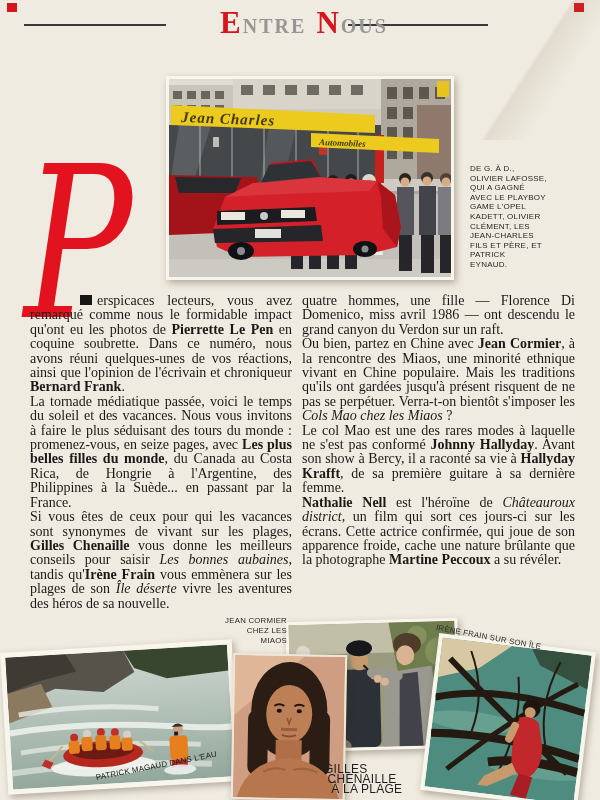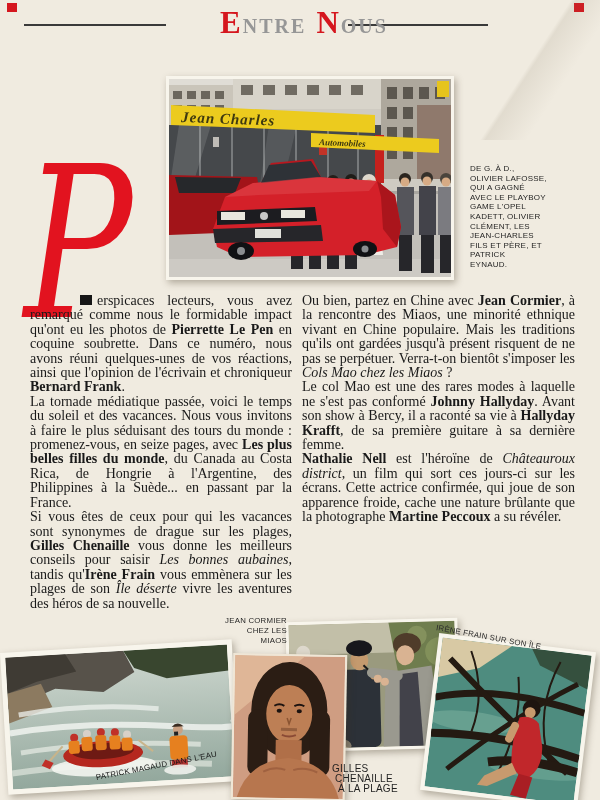--- a/index.html
+++ b/index.html
@@ -23,21 +23,21 @@
   #dropcap{left:24px;top:138px;font-size:212px;line-height:1;font-style:italic;color:#e2131f;
            transform:scaleX(.76);transform-origin:left top;font-family:"DejaVu Serif",serif;}
   .col{position:absolute;font-size:14px;line-height:14.4px;text-align:justify;color:#191919;}
   .col p{margin:0;}
   #col-left{left:30px;top:294px;width:262px;}
   #col-right{left:302px;top:294px;width:273px;}
   #col-left p.first{text-indent:50px;}
   .startsq{display:inline-block;width:12px;height:10px;background:#161616;margin-right:5px;}
   #caption-cormier{left:205px;top:616px;width:82px;font-size:7.8px;line-height:10px;
                    text-align:right;white-space:pre-line;z-index:4;}
-  #caption-chenaille{left:332px;top:764px;font-size:10px;line-height:10px;white-space:pre;z-index:5;}
+  #caption-chenaille{left:324px;top:764px;font-size:12px;line-height:10px;white-space:pre;z-index:5;}
   #caption-magaud{left:96px;top:773px;font-size:7.8px;transform:rotate(-11deg);
                   transform-origin:left center;white-space:nowrap;z-index:5;color:#141414;}
   #caption-irene{left:437px;top:623px;font-size:7.8px;transform:rotate(10.5deg);
                  transform-origin:left top;white-space:nowrap;z-index:5;color:#2a2a2a;}
   #photo-dealer{left:166px;top:76px;padding:3px;}
   #photo-raft{left:4px;top:646px;padding:5px;transform:rotate(-3.4deg);z-index:1;}
   #photo-miaos{left:287px;top:620px;padding:3px;transform:rotate(-1.5deg);z-index:2;}
   #photo-chenaille{left:232px;top:654px;padding:2px;transform:rotate(1deg);z-index:3;background:#efe6d6;}
   #photo-irene{left:429px;top:642px;padding:4px;transform:rotate(7deg);z-index:2;}
 </style>
@@ -207,23 +207,24 @@
 JEAN-CHARLES
 FILS ET PÈRE, ET
 PATRICK
 EYNAUD.</div>
 
   <div class="abs" id="dropcap">P</div>
 
   <div class="col" id="col-left">
     <p class="first"><span class="startsq"></span><span><span>erspicaces lecteurs, vous avez remarqué comme nous le formidable impact qu'ont eu les photos de </span><b>Pierrette Le Pen</b><span> en coquine soubrette. Dans ce numéro, nous avons réuni quelques-unes de vos réactions, ainsi que l'opinion de l'écrivain et chroniqueur </span><b>Bernard Frank</b><span>.</span></span></p>
     <p><span>La tornade médiatique passée, voici le temps du soleil et des vacances. Nous vous invitons à faire le plus séduisant des tours du monde : promenez-vous, en seize pages, avec </span><b>Les plus belles filles du monde</b><span>, du Canada au Costa Rica, de Hongrie à l'Argentine, des Philippines à la Suède... en passant par la France.</span></p>
-    <p><span>Si vous êtes de ceux pour qui les vacances sont synonymes de drague sur les plages, </span><b>Gilles Chenaille</b><span> vous donne les meilleurs conseils pour saisir </span><i>Les bonnes aubaines</i><span>, tandis qu'</span><b>Irène Frain</b><span> vous emmènera sur les plages de son </span><i>Île déserte</i><span> vivre les aventures des héros de sa nouvelle.</span></p>
+    <p><span>Si vous êtes de ceux pour qui les vacances sont synonymes de vivant sur les plages, </span><b>Gilles Chenaille</b><span> vous donne les meilleurs conseils pour saisir </span><i>Les bonnes aubaines</i><span>, tandis qu'</span><b>Irène Frain</b><span> vous emmènera sur les plages de son </span><i>Île déserte</i><span> vivre les aventures des héros de sa nouvelle.</span></p>
   </div>
   <div class="col" id="col-right">
+    <p><span>quatre hommes, une fille — Florence Di Domenico, miss avril 1986 — ont descendu le grand canyon du Verdon sur un raft.</span></p>
     <p><span>Ou bien, partez en Chine avec </span><b>Jean Cormier</b><span>, à la rencontre des Miaos, une minorité ethnique vivant en Chine populaire. Mais les traditions qu'ils ont gardées jusqu'à présent risquent de ne pas se perpétuer. Verra-t-on bientôt s'imposer les </span><i>Cols Mao chez les Miaos</i><span> ?</span></p>
     <p><span>Le col Mao est une des rares modes à laquelle ne s'est pas conformé </span><b>Johnny Hallyday</b><span>. Avant son show à Bercy, il a raconté sa vie à </span><b>Hallyday Krafft</b><span>, de sa première guitare à sa dernière femme.</span></p>
     <p><b>Nathalie Nell</b><span> est l'héroïne de </span><i>Châteauroux district</i><span>, un film qui sort ces jours-ci sur les écrans. Cette actrice confirmée, qui joue de son apparence froide, cache une nature brûlante que la photographe </span><b>Martine Peccoux</b><span> a su révéler.</span></p>
   </div>
 
   <div class="photo" id="photo-raft">
     <svg width="222" height="132" viewBox="0 0 222 132">
       <defs>
         <linearGradient id="wg" x1="0" y1="0" x2="0" y2="1">
           <stop offset="0" stop-color="#cfd8d0"></stop>

